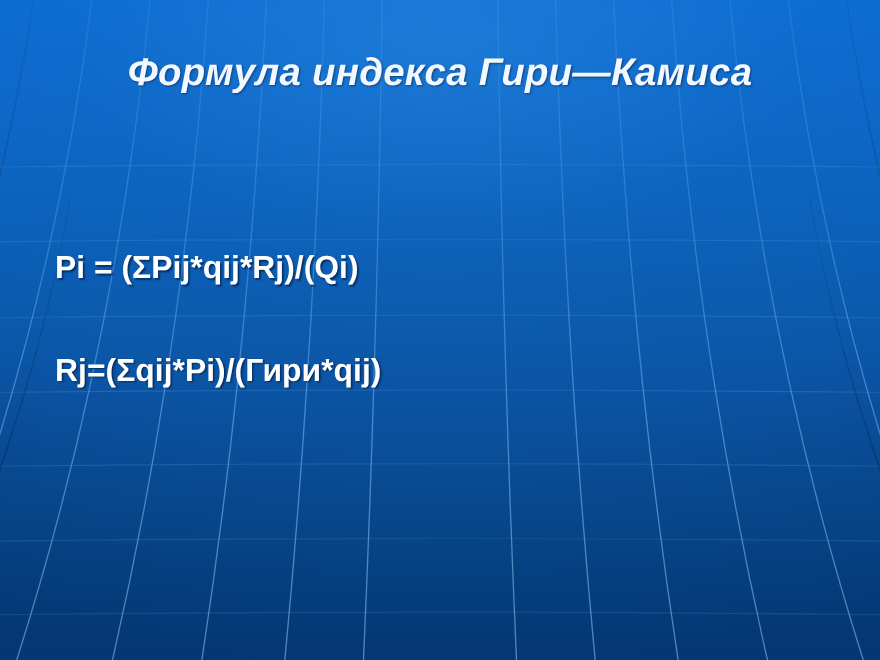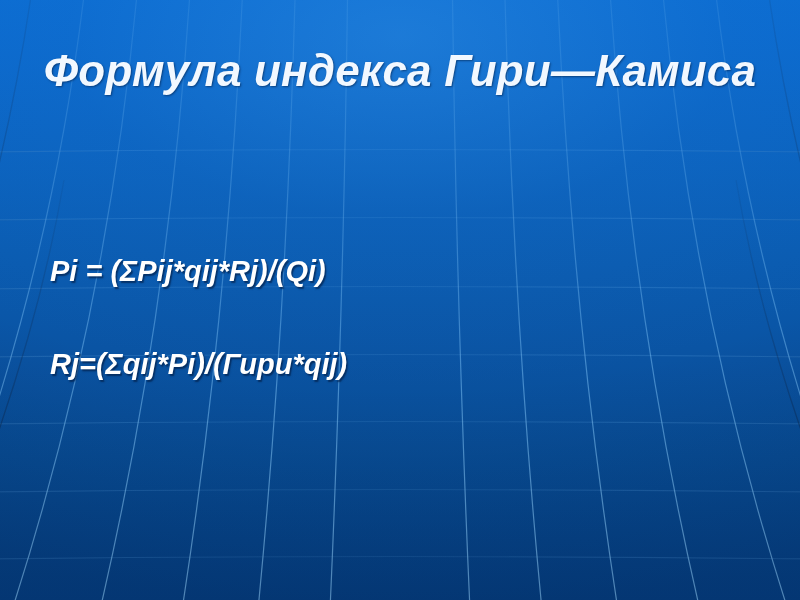--- a/index.html
+++ b/index.html
@@ -50,36 +50,35 @@
   
   .title-block {
     position: absolute;
     left: 40px;
     top: 46px;
     width: 720px;
     text-align: center;
   }
   .title-text {
     display: inline-block;
-    font-size: 44px;
+    font-size: 35px;
     font-weight: bold;
     font-style: italic;
     color: #f2f8ff;
     letter-spacing: 0.2px;
     white-space: nowrap;
     text-shadow: 1px 1px 2px rgba(2,28,66,0.55);
   }
 
   
   .body-block {
     position: absolute;
     left: 50px;
-    top: 254px;
+    top: 227px;
     width: 700px;
-    font-style: italic;
   }
   .formula-line {
     font-size: 29px;
     font-weight: bold;
     color: #ffffff;
     line-height: 1.22;
     white-space: pre;
     text-shadow: 1.5px 1.5px 1.5px rgba(3,32,72,0.70);
   }
   .formula-gap { height: 58px; }

